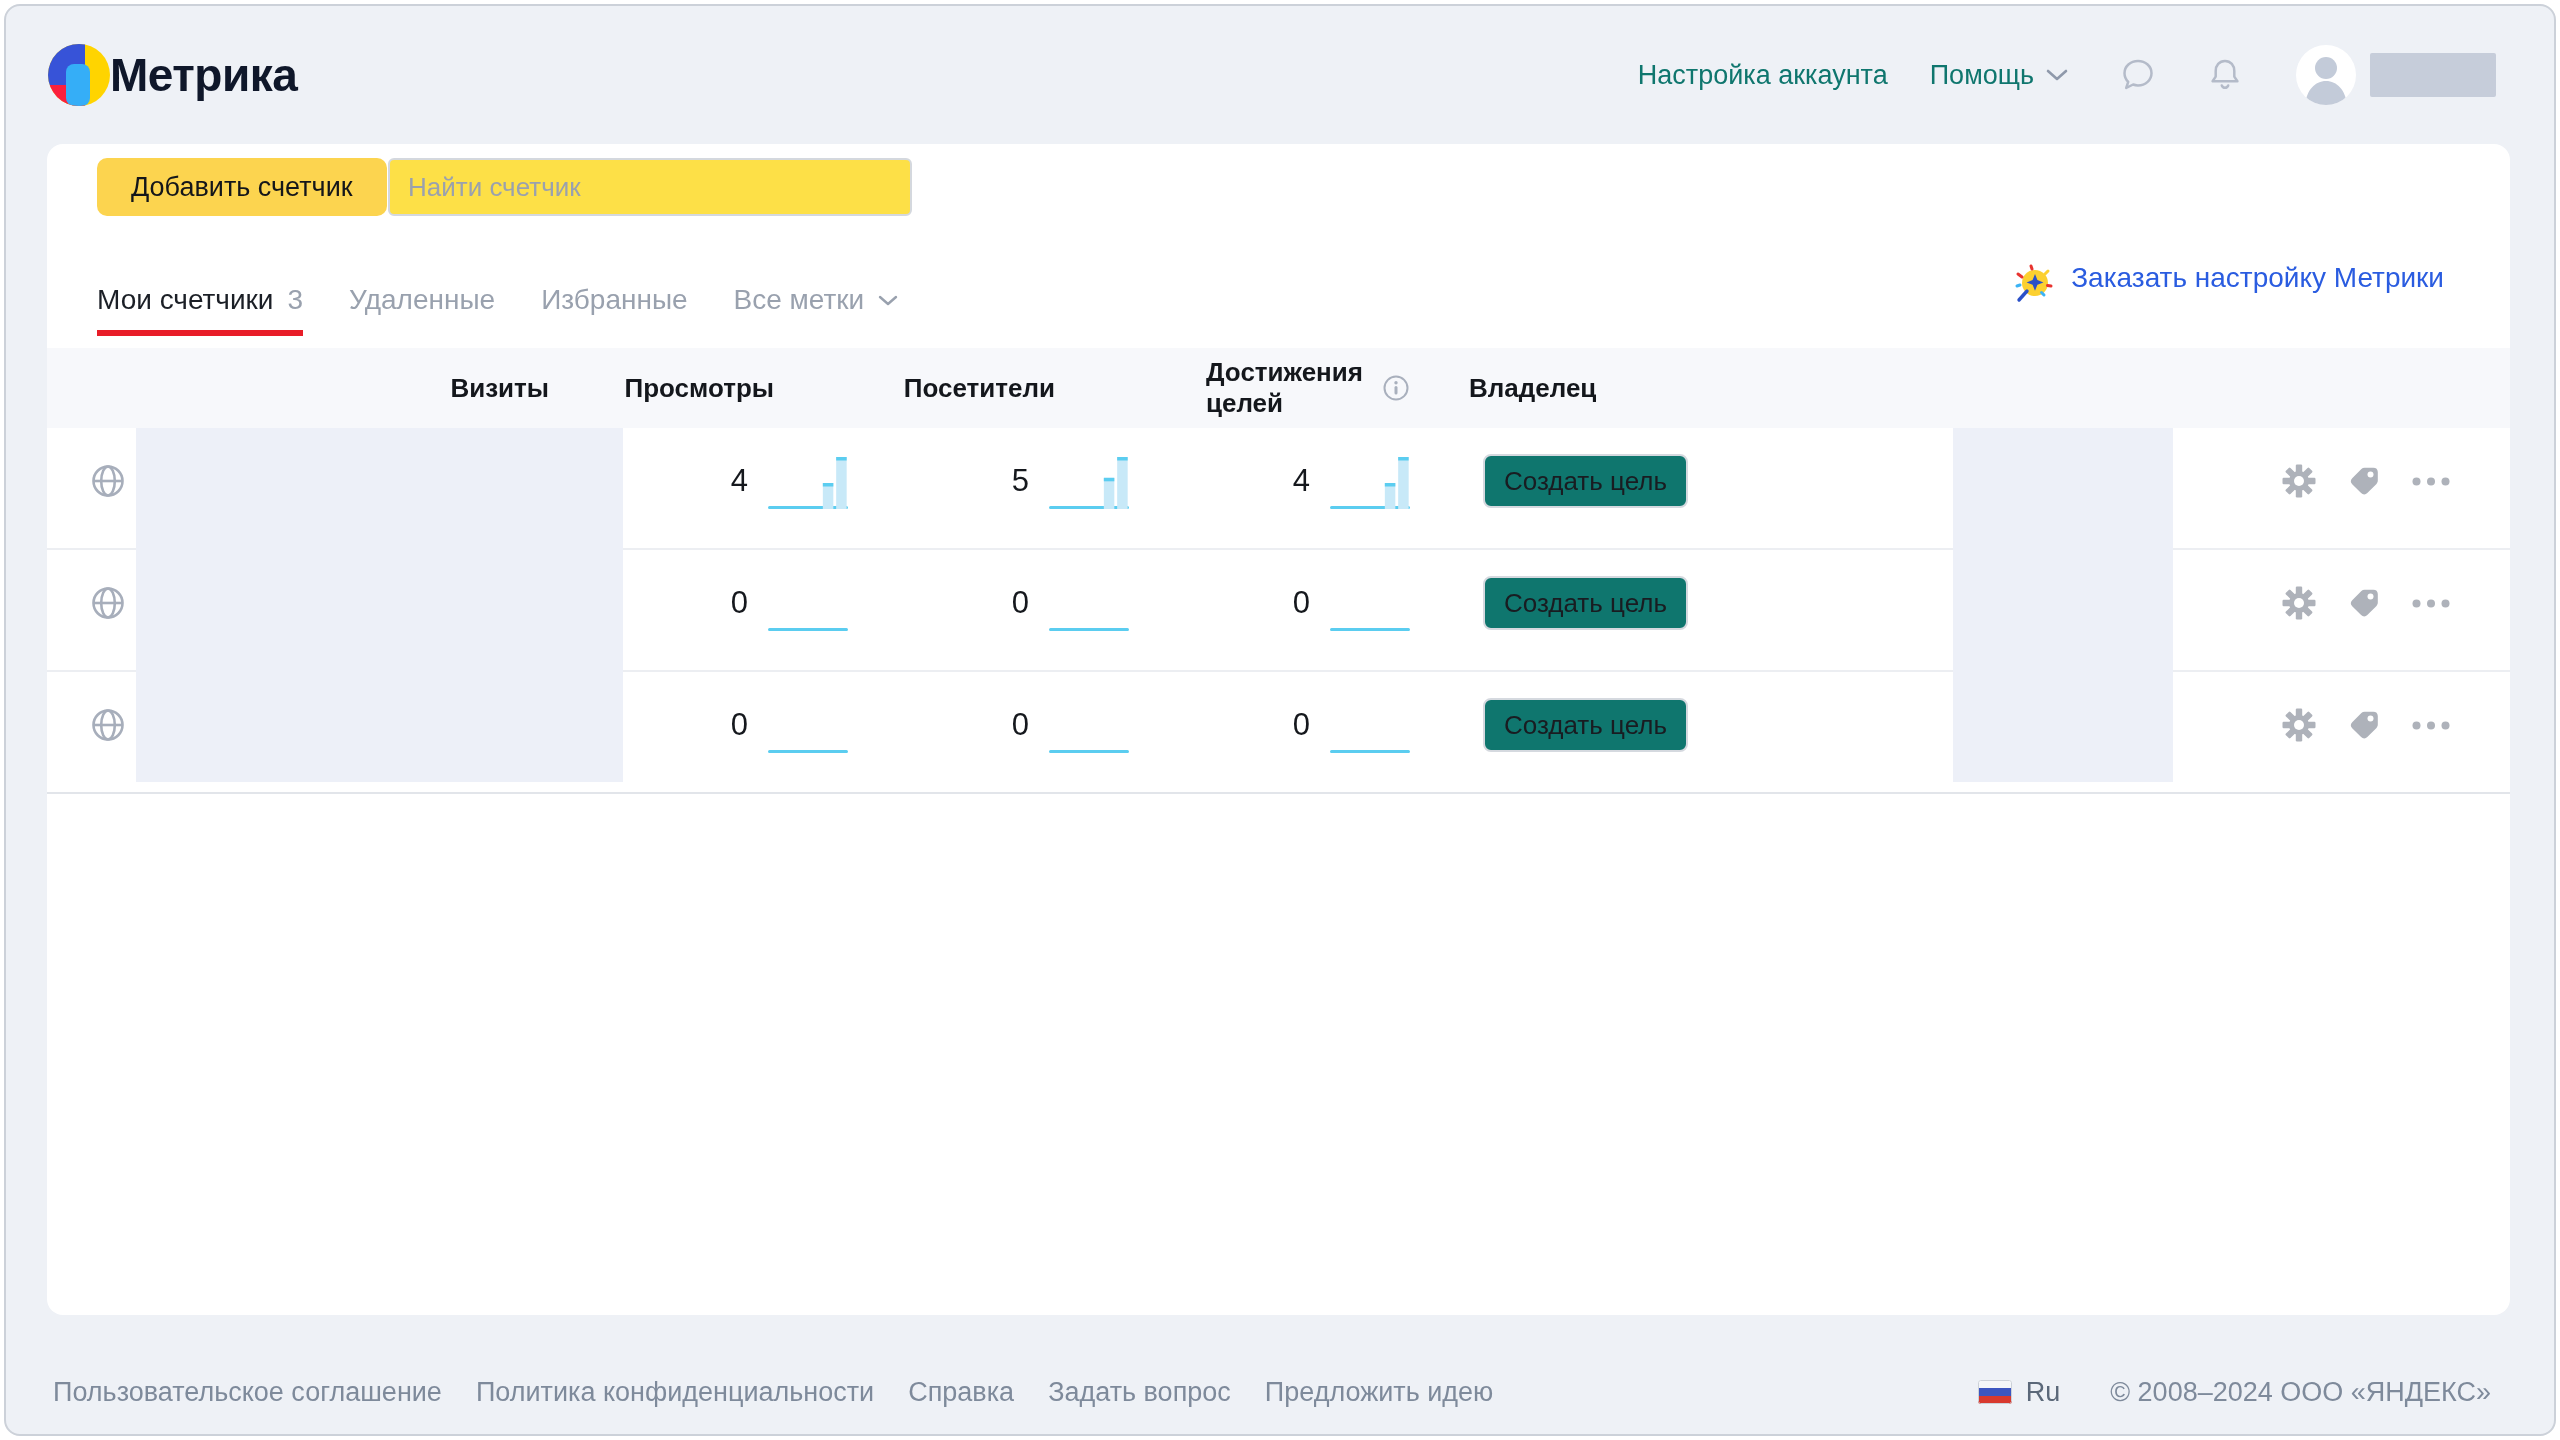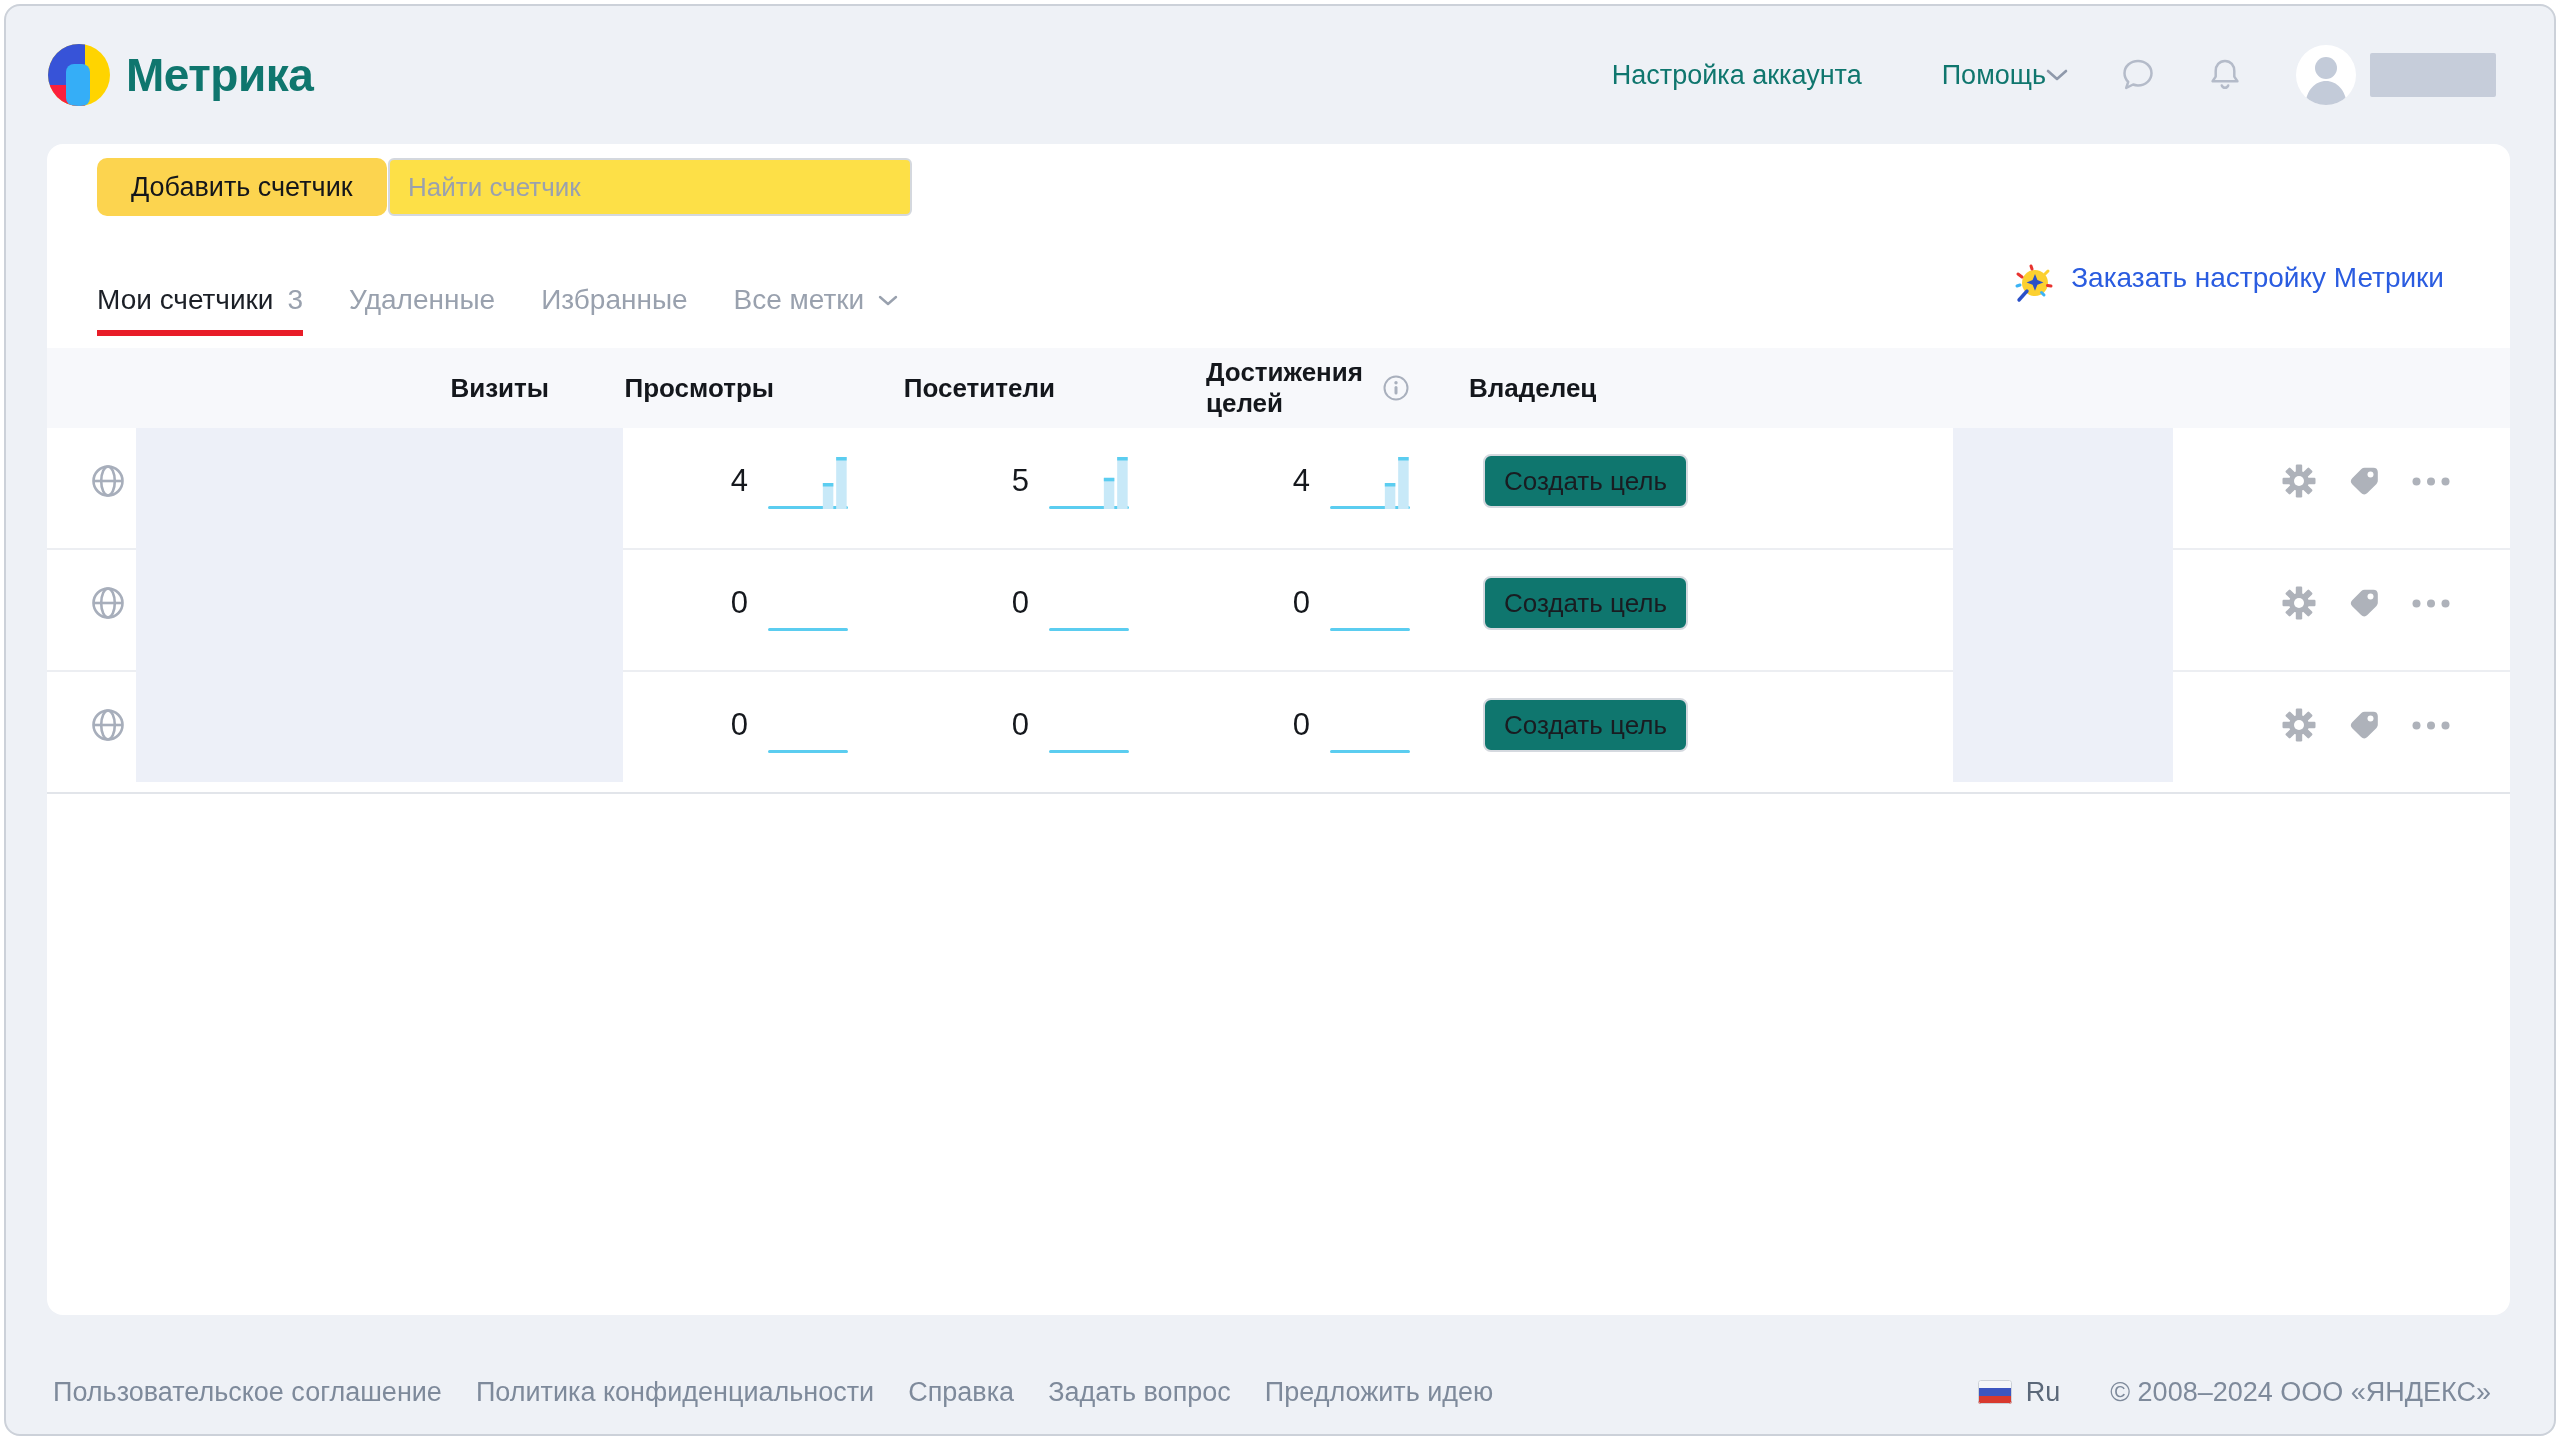--- a/index.html
+++ b/index.html
@@ -8,24 +8,24 @@
     font-family:"Liberation Sans","DejaVu Sans",sans-serif;
     -webkit-font-smoothing:antialiased;position:relative;overflow:hidden;
   }
   .window{
     position:absolute;inset:4px;background:#eef1f6;
     border:2px solid #ccd1d9;border-radius:16px;overflow:hidden;
   }
   
   .topbar{height:138px;display:flex;align-items:center;padding:0 58px 0 42px;}
   .logo{display:flex;align-items:center;}
-  .logo-text{font-size:46px;font-weight:bold;color:#0f766e;margin-left:16px;letter-spacing:-.5px;}
+  .logo-text{font-size:46px;font-weight:bold;color:#0f172a;margin-left:0;letter-spacing:-.5px;}
   .topnav{margin-left:auto;display:flex;align-items:center;font-size:27px;color:#0f766e;}
   .nav-link{cursor:pointer;}
-  .help{margin-left:80px;display:flex;align-items:center;gap:0;cursor:pointer;}
+  .help{margin-left:42px;display:flex;align-items:center;gap:12px;cursor:pointer;}
   .icon-btn{margin-left:52px;display:flex;align-items:center;cursor:pointer;}
   .avatar{margin-left:54px;}
   .name-blur{margin-left:14px;width:126px;height:44px;background:#c6cdda;border-radius:2px;}
   
   .panel{position:absolute;left:41px;top:138px;width:2463px;height:1171px;background:#fff;border-radius:16px;}
   .add-btn{position:absolute;left:50px;top:14px;height:58px;padding:0 34px;background:#fcd44f;border:none;border-radius:10px;font-size:27px;color:#14161a;font-family:inherit;cursor:pointer;}
   .search{position:absolute;left:341px;top:14px;width:524px;height:58px;box-sizing:border-box;border:2px solid #d4d8de;border-radius:6px;padding:0 18px;font-size:26px;color:#1a1d22;font-family:inherit;outline:none;background:#fde047;}
   .search::placeholder{color:#9aa1ae;}
   .tabs{position:absolute;left:50px;top:108px;height:96px;display:flex;align-items:center;font-size:28px;color:#99a1ae;}
   .tab{margin-right:46px;position:relative;height:100%;display:flex;align-items:center;gap:14px;cursor:pointer;}

